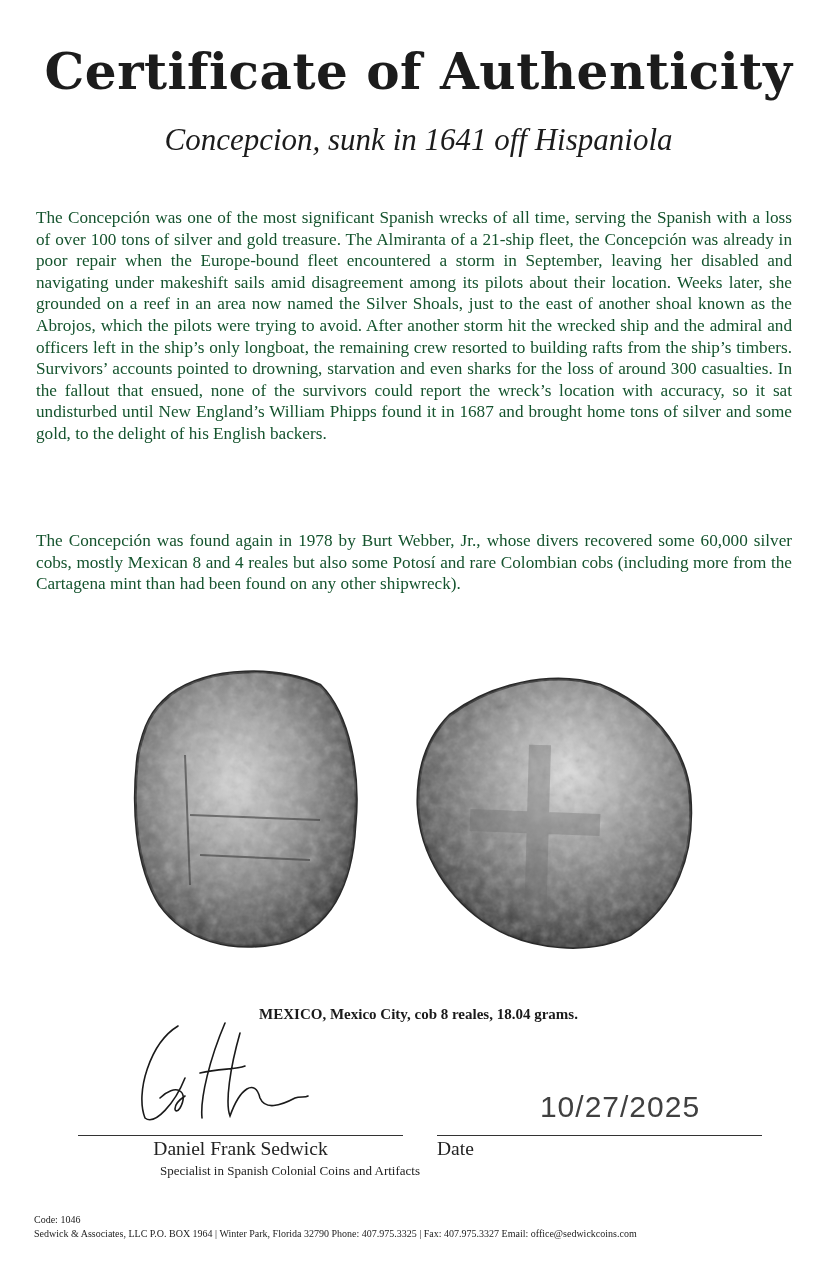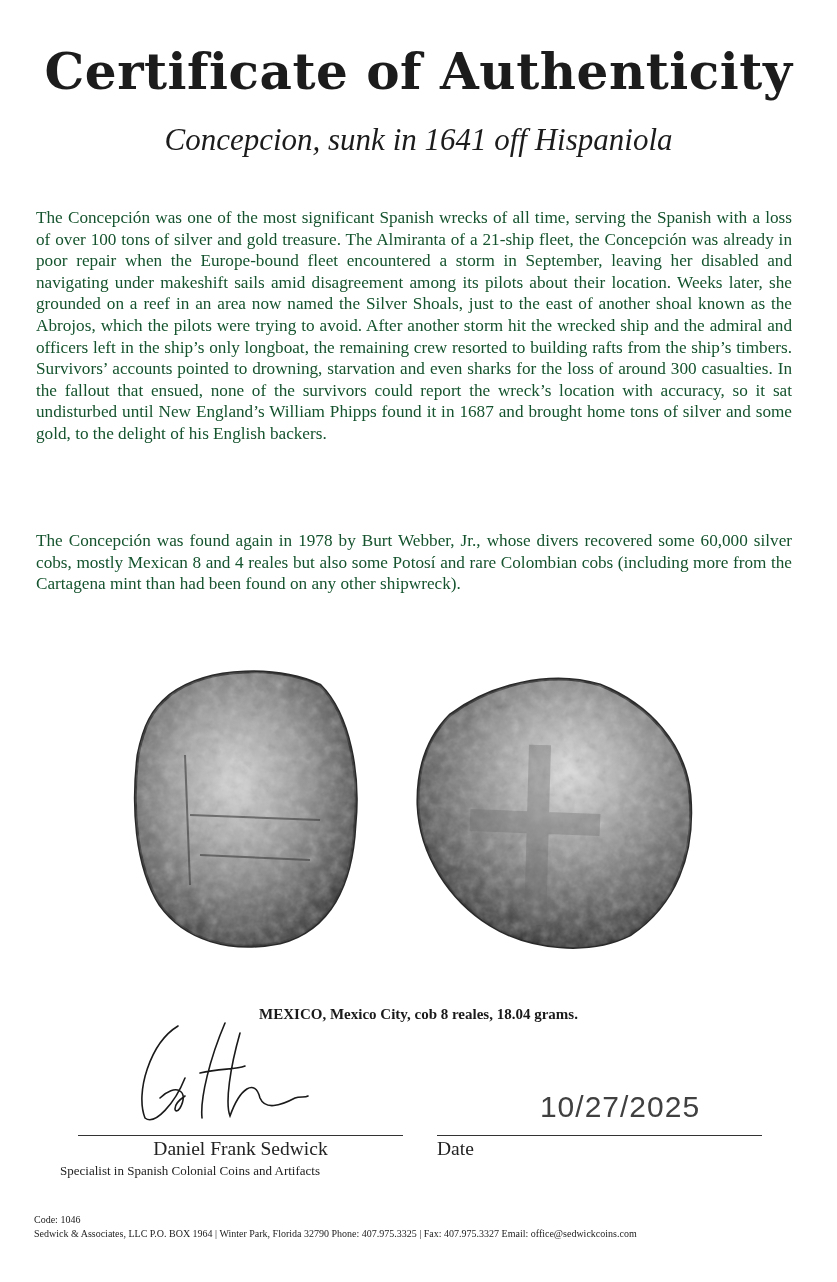--- a/index.html
+++ b/index.html
@@ -16,21 +16,21 @@
   .coin-caption { position:absolute; top:994px; left:0; width:837px; text-align:center;
     font-family:"Liberation Serif", serif; font-weight:bold; font-size:15px; color:#1a1a1a;margin-top:12px; }
   .signature { position:absolute; top:1018px; left:130px; width:200px; height:110px; }
   .date-value { position:absolute; top:1090px; left:500px; width:240px; text-align:center;
     font-family:"Liberation Sans", sans-serif; font-size:30px; color:#404040; letter-spacing:1px; font-weight:300; }
   .line { position:absolute; height:1px; background:#333; top:1135px; }
   .line-left { left:78px; width:325px; }
   .line-right { left:437px; width:325px; }
   .sig-name { position:absolute; top:1138px; left:78px; width:325px; text-align:center;
     font-family:"Liberation Serif", serif; font-size:19.5px; color:#222; }
-  .sig-title { position:absolute; top:1163px; left:60px; width:360px; text-align:left;
+  .sig-title { position:absolute; top:1163px; left:60px; width:360px; text-align:right;
     font-family:"Liberation Serif", serif; font-size:13px; color:#222; }
   .date-label { position:absolute; top:1138px; left:437px; width:325px; text-align:left;
     font-family:"Liberation Serif", serif; font-size:19.5px; color:#222; }
   .code { position:absolute; top:1214px; left:34px; font-family:"Liberation Serif", serif; font-size:10px; color:#222; }
   .footer { position:absolute; top:1228px; left:34px; font-family:"Liberation Serif", serif; font-size:10px; color:#222; white-space:nowrap; }
 </style>
 </head>
 <body>
 
 <div class="title">Certificate of Authenticity</div>

